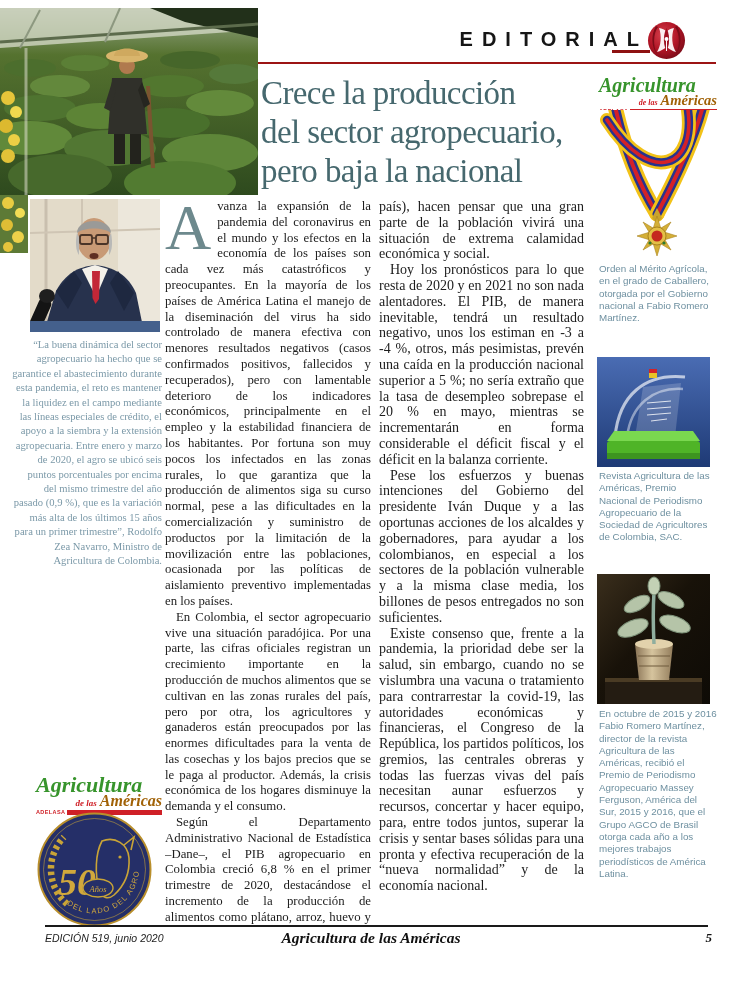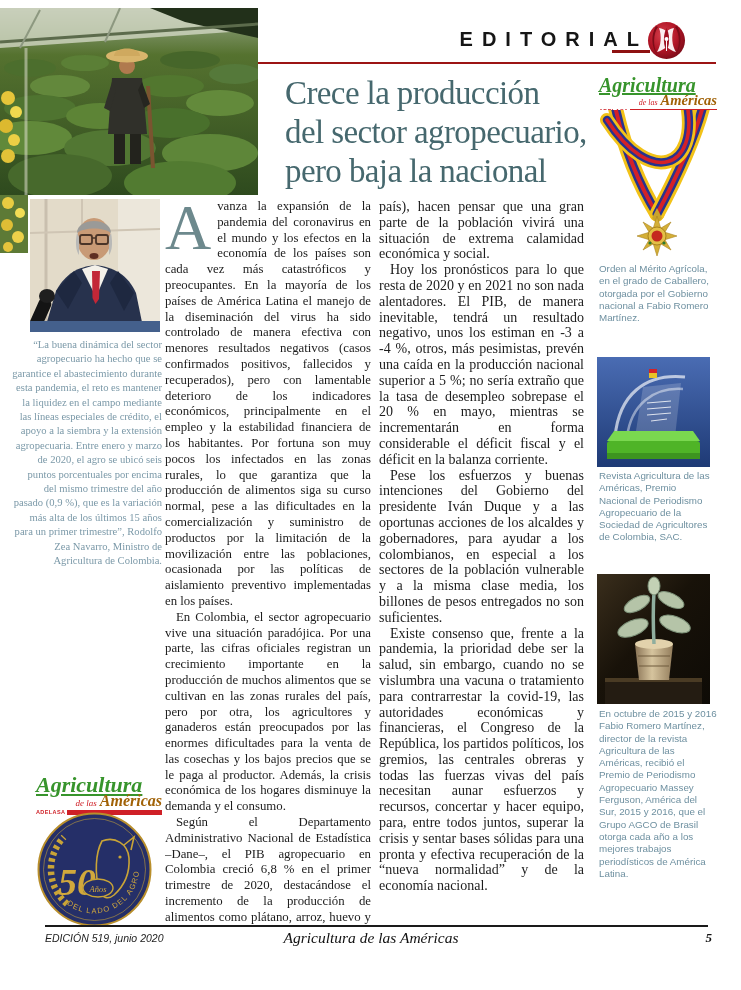--- a/index.html
+++ b/index.html
@@ -14,30 +14,30 @@
   .ed-line{position:absolute;left:258px;top:62px;width:458px;height:2px;background:#9c1414;}
   .ed-icon{position:absolute;left:646px;top:20px;width:41px;height:41px;}
 
   
   .photo-greenhouse{position:absolute;left:0;top:8px;width:258px;height:187px;overflow:hidden;}
   .flower-strip{position:absolute;left:0;top:195px;width:28px;height:58px;overflow:hidden;}
   .portrait{position:absolute;left:30px;top:199px;width:130px;height:133px;overflow:hidden;}
 
   
   .headline{position:absolute;left:261px;top:74px;width:335px;color:#46686e;
-     font-size:33px;line-height:39px;letter-spacing:-0.6px;font-weight:400;margin-left:24px;}
+     font-size:33px;line-height:39px;letter-spacing:-0.6px;font-weight:400;}
 
   
   .quote{position:absolute;left:12px;top:338px;width:150px;text-align:right;
      font-family:Liberation Serif, serif;font-size:10.6px;line-height:14.4px;
      color:#7b99a8;}
   .brand{line-height:1;}
-  .brand .l1{font-family:"Liberation Serif",serif;font-style:italic;font-weight:700;color:#37942c;text-decoration:underline;}
+  .brand .l1{font-family:"Liberation Serif",serif;font-style:italic;font-weight:700;color:#37942c;}
   .brand .l2{text-align:right;margin-top:-3px;white-space:nowrap;}
-  .brand .delas{font-family:"Liberation Serif",serif;font-style:italic;font-weight:400;color:#cf2027;margin-right:3px;}
+  .brand .delas{font-family:"Liberation Serif",serif;font-style:italic;font-weight:700;color:#cf2027;margin-right:3px;}
   .brand .americas{font-family:Liberation Serif, serif;font-style:italic;font-weight:700;color:#a16207;}
   .brand .bar{display:flex;align-items:center;gap:2px;margin-top:1px;}
   .brand .abbr{font-family:"Liberation Sans",sans-serif;font-weight:700;font-size:5.5px;color:#cf2027;letter-spacing:.4px;}
   .brand .redbar{flex:1;height:5px;background:#cf2027;}
   .brand-left{position:absolute;left:36px;top:774px;width:126px;}
   .brand-left .l1{font-size:22px;}
   .brand-left .americas{font-size:16px;}
   .brand-left .delas{font-size:9px;}
   .seal{position:absolute;left:36px;top:811px;width:117px;height:117px;}
 
@@ -63,21 +63,21 @@
   .cap2{left:599px;top:470px;width:112px;}
   .cap3{left:599px;top:708px;width:118px;}
   .trophy1{position:absolute;left:597px;top:357px;width:113px;height:110px;}
   .trophy2{position:absolute;left:597px;top:574px;width:113px;height:130px;}
 
   
   .footer-line{position:absolute;left:45px;top:925px;width:663px;height:1.5px;background:#1a1a1a;}
   .footer-edition{position:absolute;left:45px;top:932px;font-family:"Liberation Sans",sans-serif;
      font-style:italic;font-size:10.5px;color:#222;text-align:center;}
   .footer-mag{position:absolute;left:240px;top:929px;width:262px;text-align:center;
-     font-family:"Liberation Serif",serif;font-style:italic;font-weight:400;font-size:15.5px;color:#111;}
+     font-family:"Liberation Serif",serif;font-style:italic;font-weight:700;font-size:15.5px;color:#111;}
   .footer-page{position:absolute;left:690px;top:930px;width:22px;text-align:right;
      font-family:"Liberation Serif",serif;font-style:italic;font-weight:700;font-size:13px;color:#111;}
 </style>
 </head>
 <body>
 
 <div class="page">
 
   <div class="editorial">EDITORIAL</div>
   <div class="ed-underline-short"></div>

